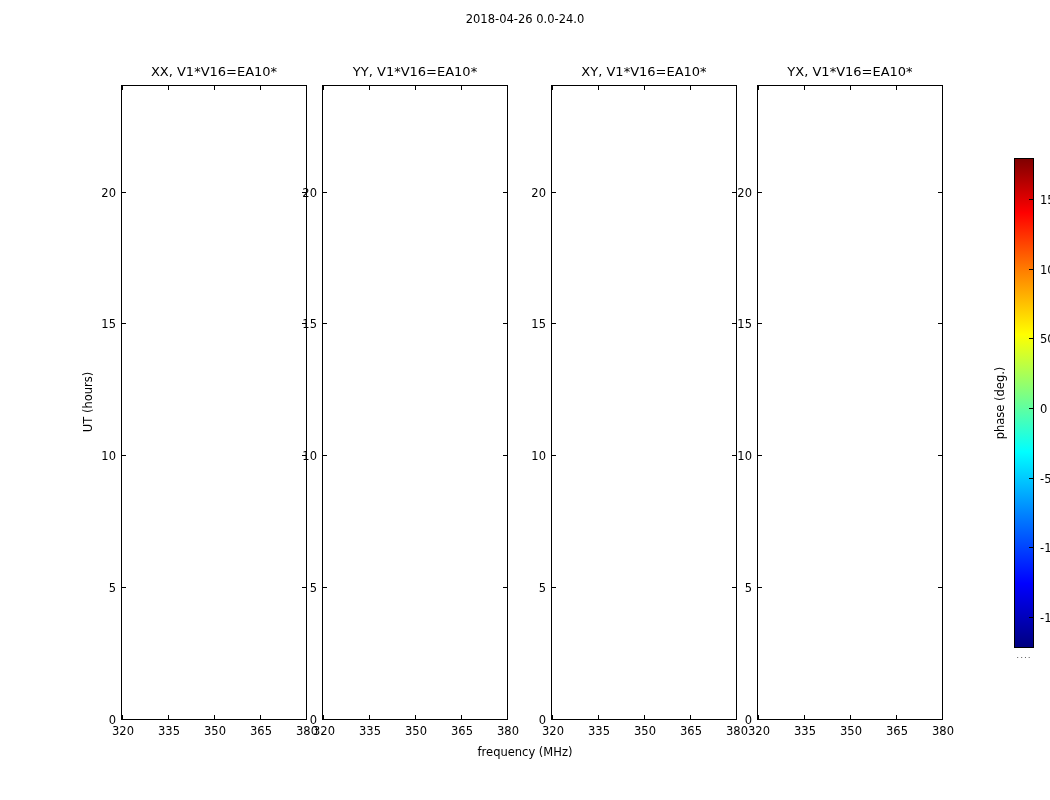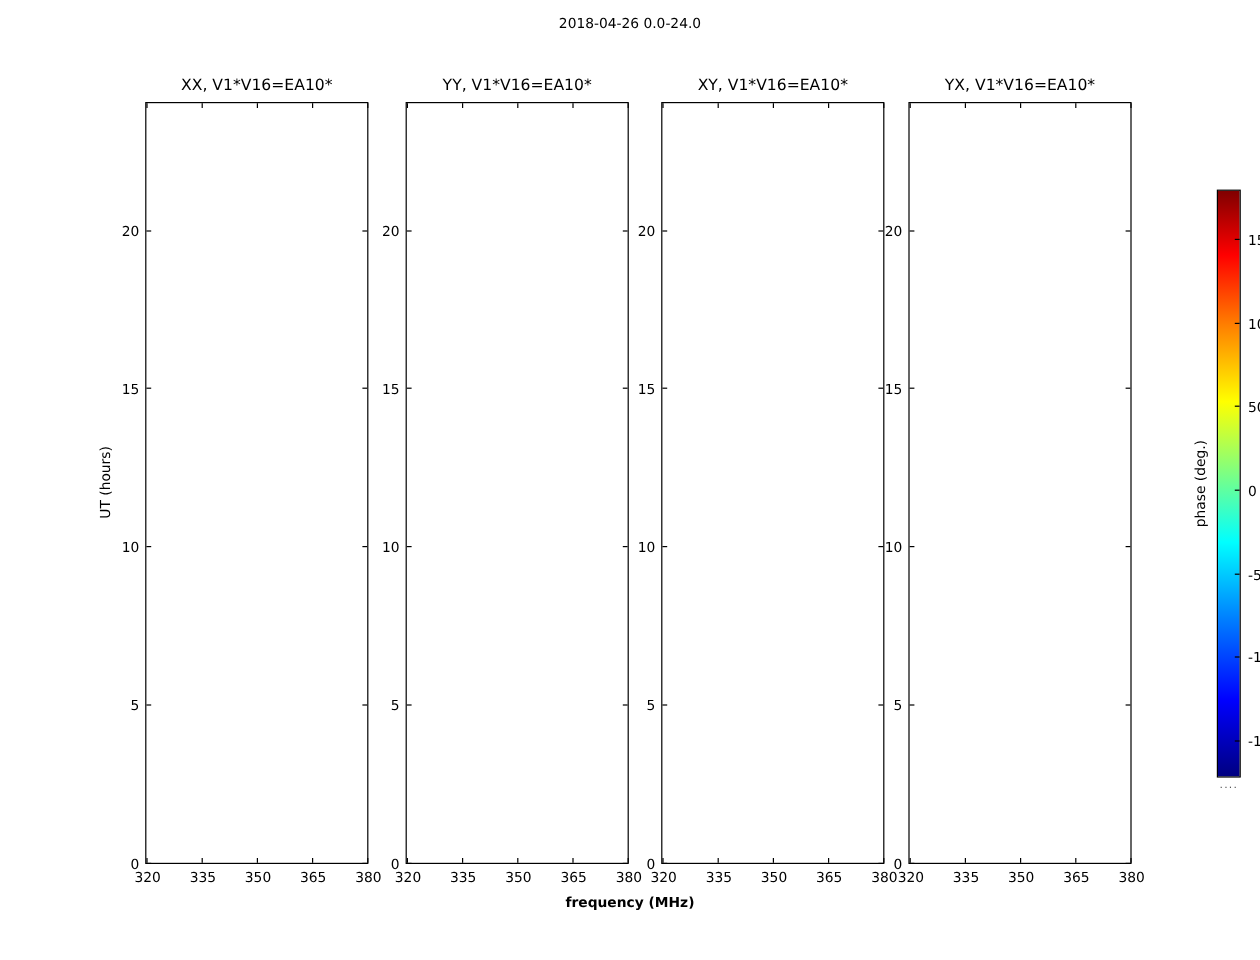--- a/index.html
+++ b/index.html
@@ -101,21 +101,20 @@
     font-size: 11.5px;
     white-space: nowrap;
   }
   .xlabel {
     position: absolute;
     top: 745px;
     left: 0;
     width: 1050px;
     text-align: center;
     font-size: 11.5px;
-    font-weight: bold;
   }
   
   #colorbar {
     position: absolute;
     left: 1014px;
     top: 158px;
     width: 20px;
     height: 490px;
     border: 1px solid #000;
     box-sizing: border-box;
@@ -211,21 +210,21 @@
           <span class="xtick-label">380</span>
         </div>
       <div class="xtick top" style="left:0%"></div>
       <div class="xtick top" style="left:25%"></div>
       <div class="xtick top" style="left:50%"></div>
       <div class="xtick top" style="left:75%"></div>
       <div class="xtick top" style="left:100%"></div>
     </div>
   </div>
 
-  <div class="panel" style="left:338px; width:186px;">
+  <div class="panel" style="left:322px; width:186px;">
     <div class="panel-title">YY, V1*V16=EA10*</div>
     <div class="plot-frame">
       <div class="ytick" style="top:100%">
           <span class="ytick-label">0</span>
         </div>
       <div class="ytick" style="top:79.1667%">
           <span class="ytick-label">5</span>
         </div>
       <div class="ytick" style="top:58.3333%">
           <span class="ytick-label">10</span>

